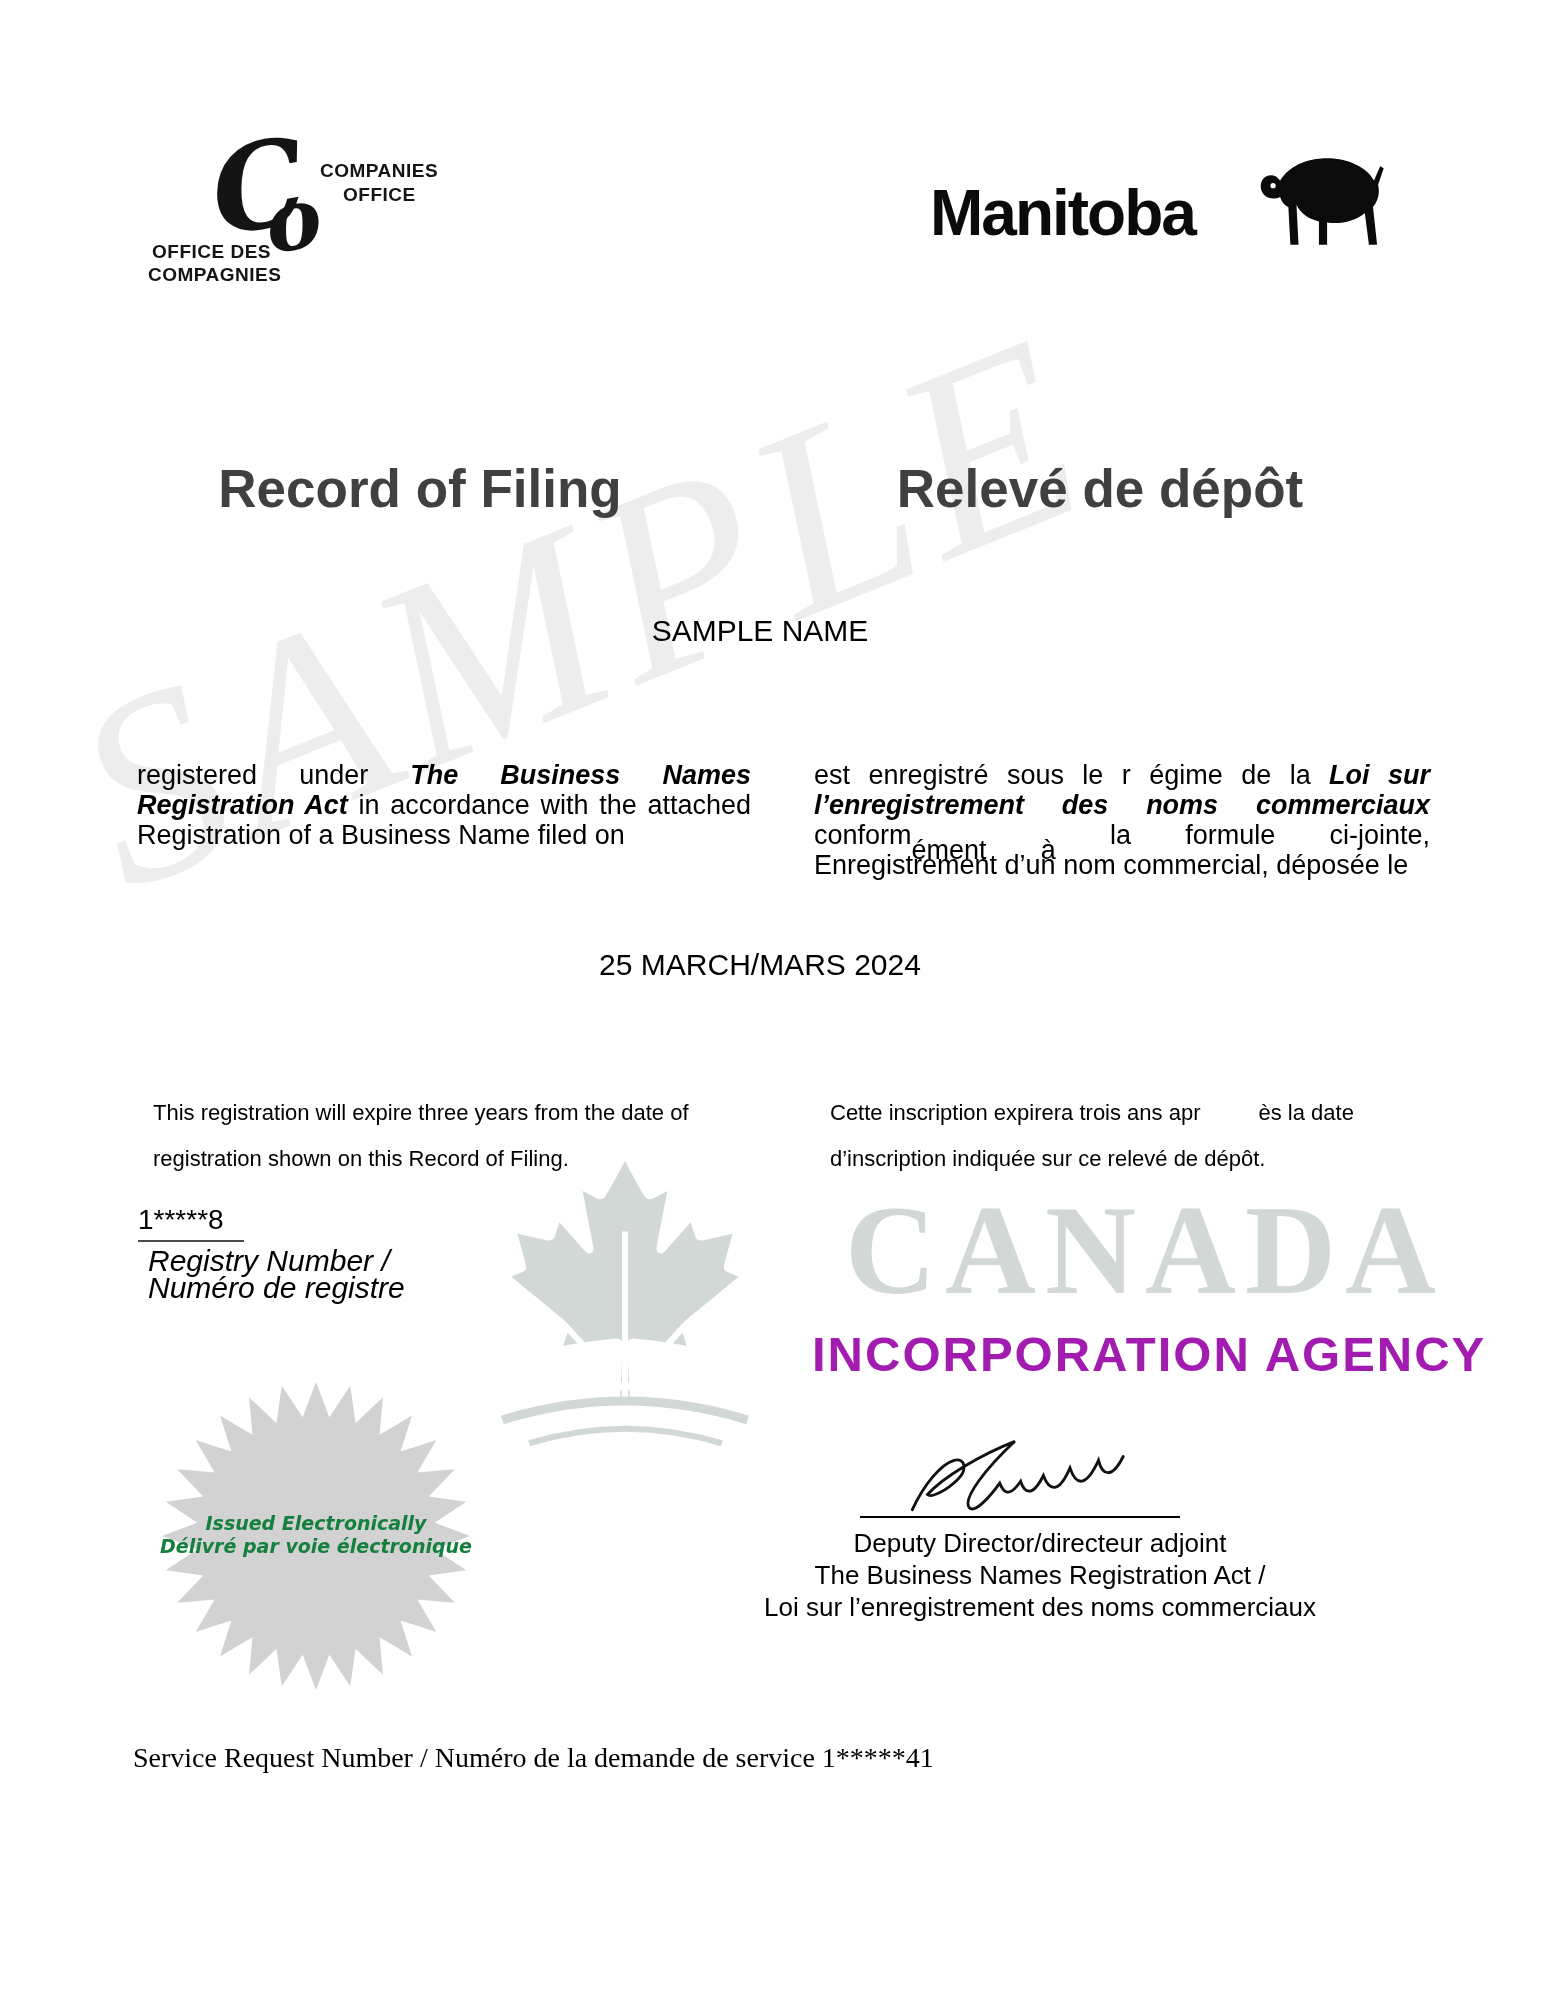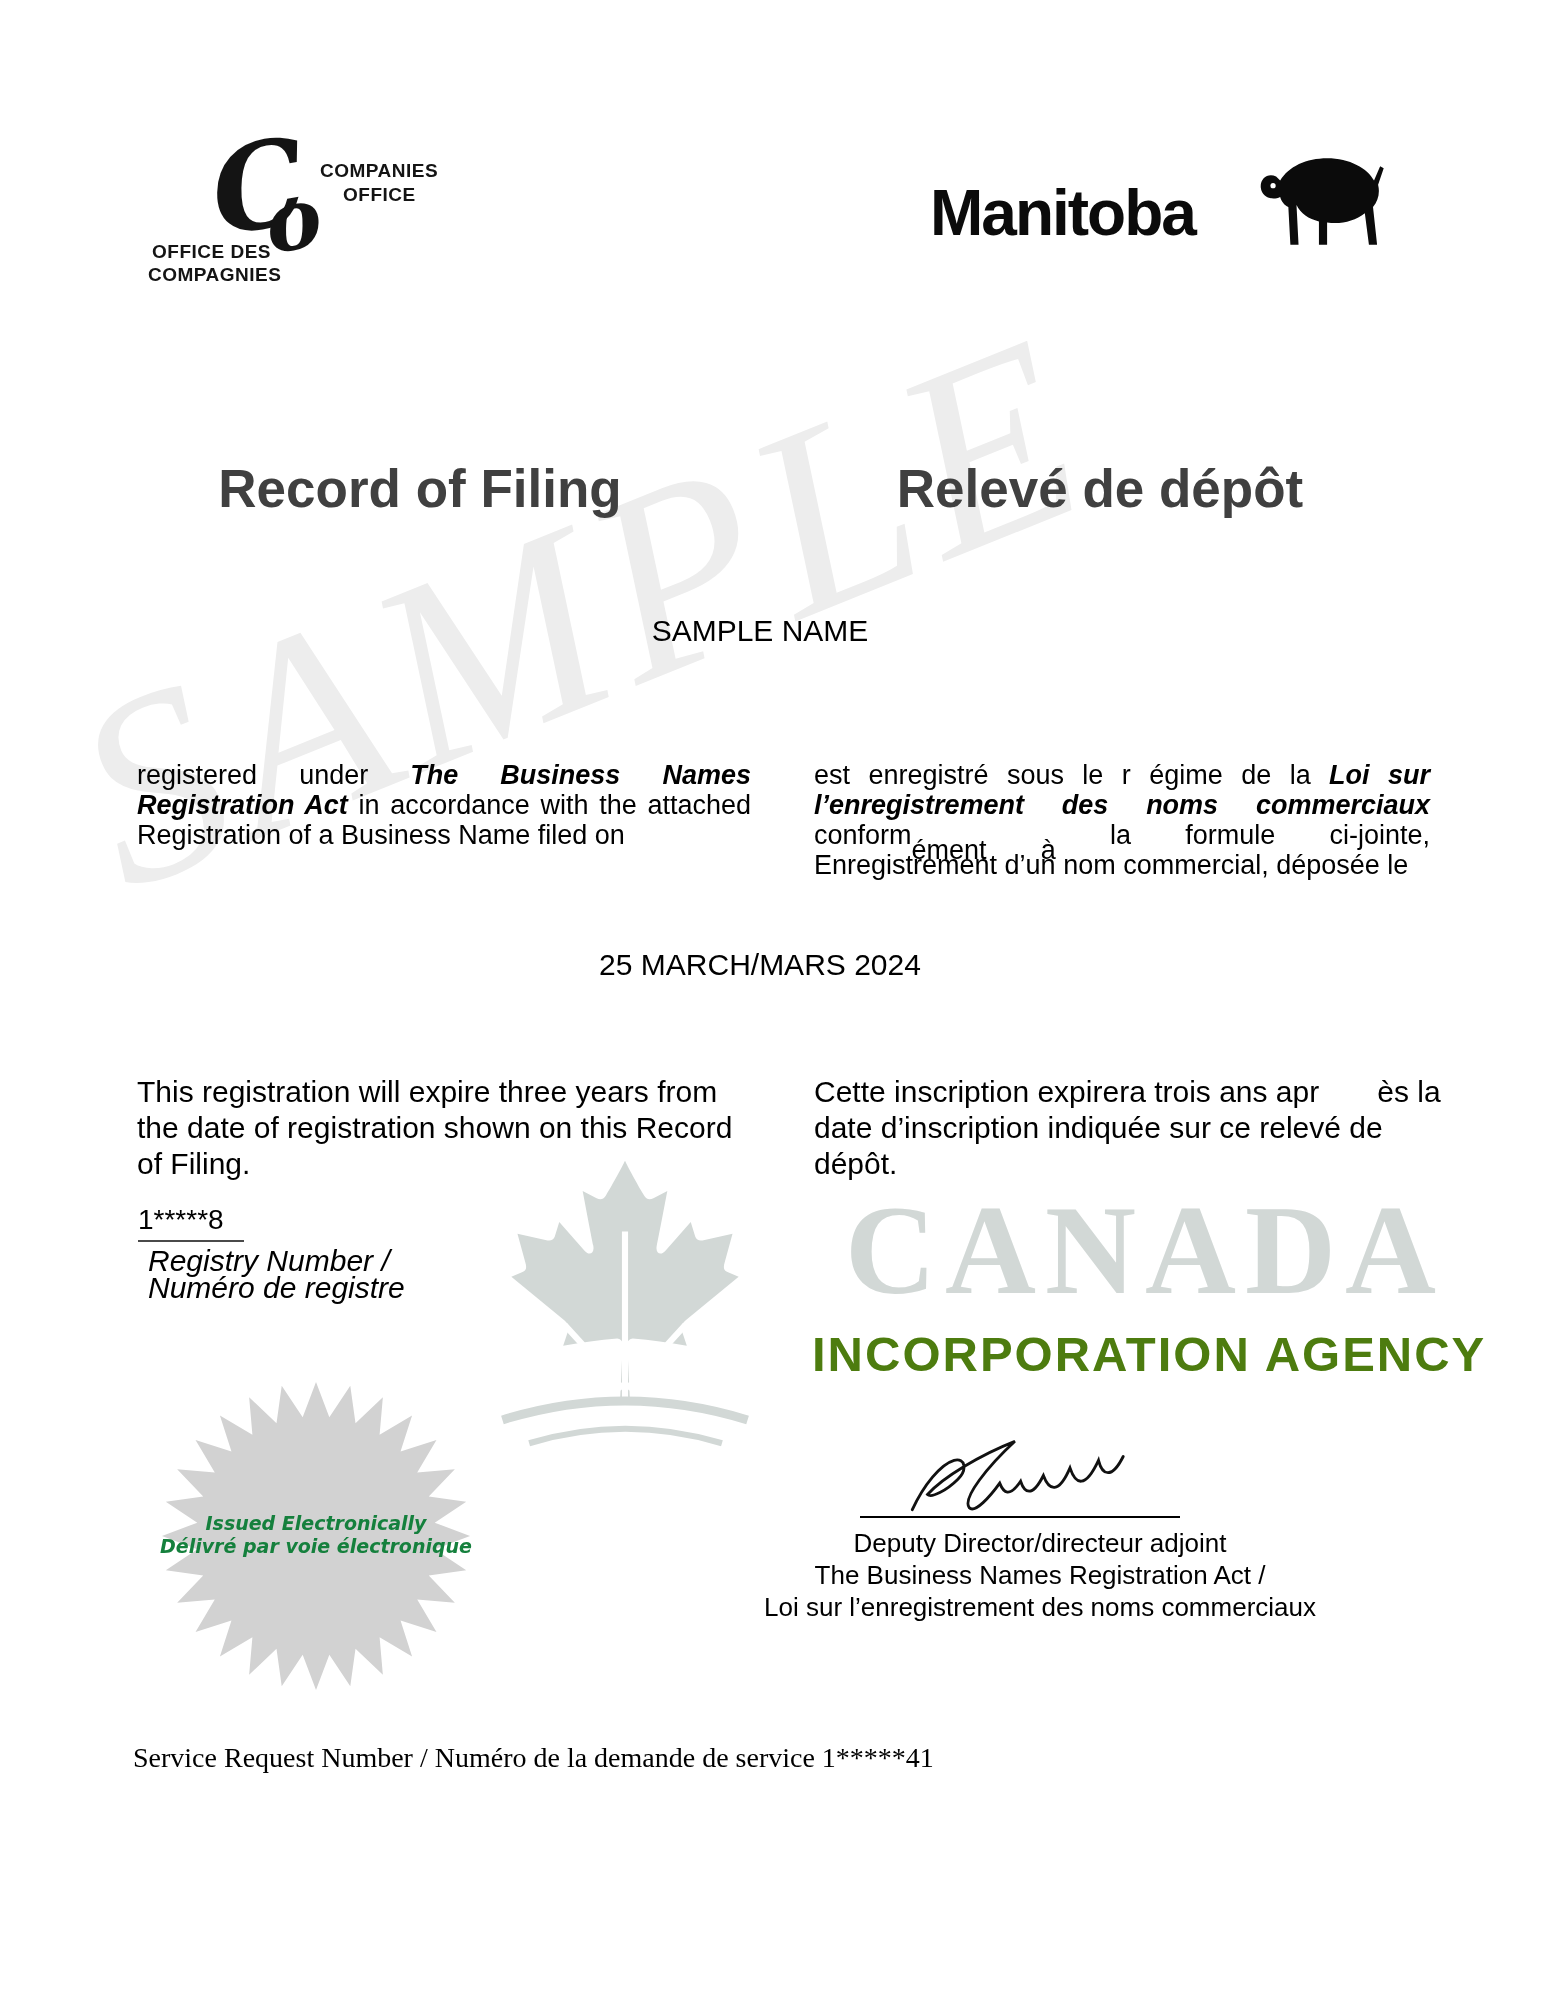--- a/index.html
+++ b/index.html
@@ -8,21 +8,21 @@
   .abs{position:absolute;}
   .z0{z-index:0;} .z1{z-index:1;}
 
   
   .wm-sample{left:-60px;top:455px;width:1330px;height:420px;text-align:center;
     font-family:"Liberation Serif",serif;font-style:italic;font-size:265px;letter-spacing:12px;
     color:#ededed;transform:rotate(-22deg);transform-origin:center;white-space:nowrap;}
   .wm-canada{left:845px;top:1188px;font-family:"Liberation Serif",serif;font-weight:700;
     font-size:126px;letter-spacing:9px;color:#d2d8d6;line-height:1;white-space:nowrap;}
   .wm-agency{left:812px;top:1326px;font-family:"Liberation Sans",sans-serif;font-weight:700;
-    font-size:49px;letter-spacing:2px;color:#4d7c0f;white-space:nowrap;}
+    font-size:49px;letter-spacing:2px;color:#a21caf;white-space:nowrap;}
   .wm-leaf{left:455px;top:1148px;width:340px;height:312px;}
 
   
   .co-c{left:212px;top:128px;font-family:"DejaVu Serif",serif;font-style:italic;font-weight:700;
     font-size:118px;line-height:1;transform:rotate(-10deg);color:#141414;}
   .co-o{left:265px;top:178px;font-family:"DejaVu Serif",serif;font-style:italic;font-weight:700;
     font-size:84px;line-height:1;transform:rotate(-10deg);color:#141414;}
   .co-t{font-weight:700;font-size:19px;letter-spacing:0.5px;color:#141414;white-space:nowrap;}
   .co-t1{left:320px;top:160px;} .co-t2{left:343px;top:184px;}
   .co-t3{left:152px;top:241px;} .co-t4{left:148px;top:264px;}
@@ -36,21 +36,21 @@
   
   .biz-name{left:380px;top:614px;width:760px;text-align:center;font-size:30px;}
   .filing-date{left:380px;top:948px;width:760px;text-align:center;font-size:30px;}
 
   
   .para{font-size:27px;line-height:30px;text-align:justify;margin:0;}
   .para b{font-style:italic;}
   .para-en{left:137px;top:760px;width:614px;}
   .para-fr{left:814px;top:760px;width:616px;}
   .shifted{position:relative;top:15px;}
-  .expiry{font-size:30px;line-height:36px;margin:0;}
+  .expiry{font-size:22px;line-height:46px;margin:16px;}
   .expiry-en{left:137px;top:1074px;width:600px;}
   .expiry-fr{left:814px;top:1074px;width:640px;}
   .fr-gap{display:inline-block;width:58px;}
 
   
   .reg-num{left:138px;top:1204px;font-size:28px;}
   .reg-line{left:138px;top:1240px;width:106px;height:2px;background:#4a4a4a;}
   .reg-label{left:148px;top:1247px;font-size:30px;line-height:27px;font-style:italic;}
 
   

